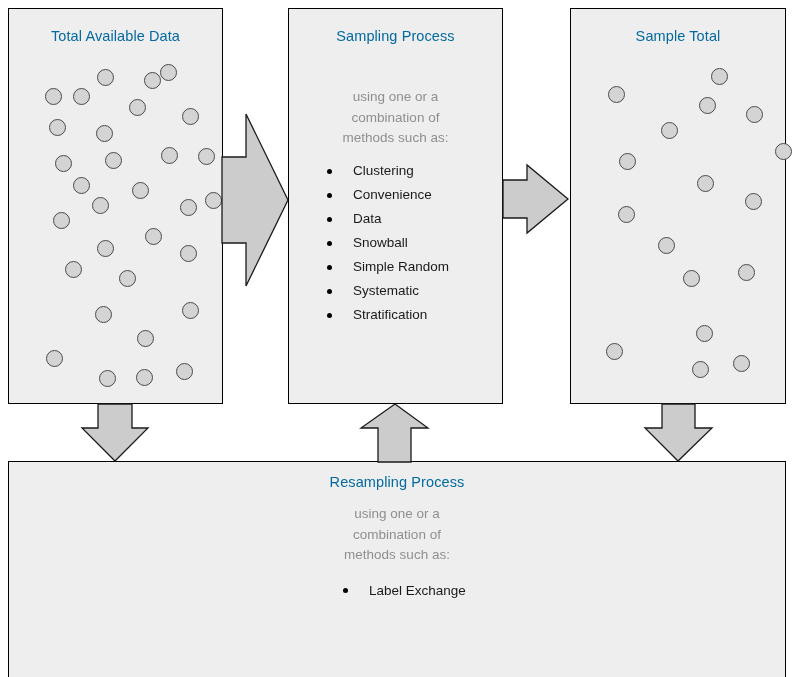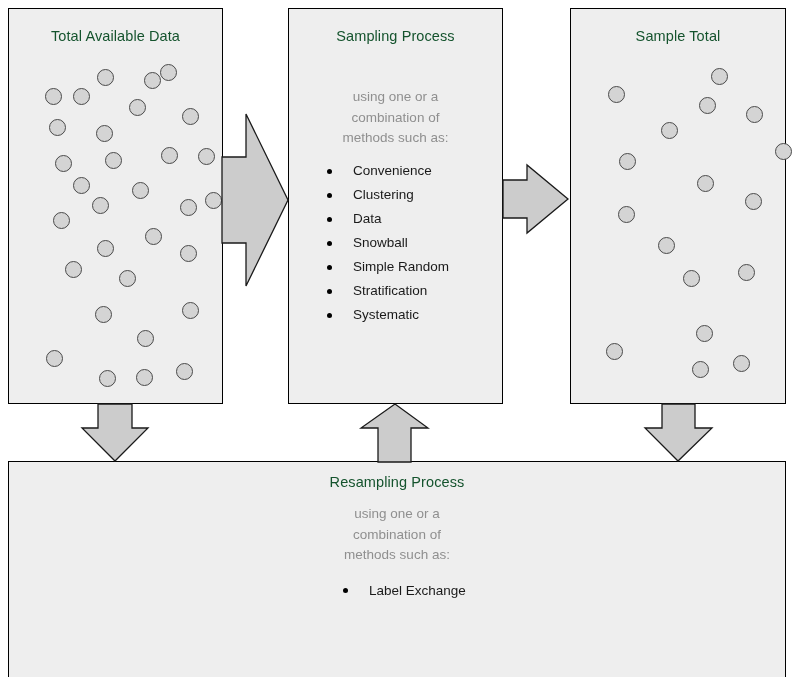--- a/index.html
+++ b/index.html
@@ -31,21 +31,21 @@
   #box-sampling  { left: 288px; top: 8px;   width: 215px; height: 396px; }
   #box-sample    { left: 570px; top: 8px;   width: 216px; height: 396px; }
   #box-resample  { left: 8px;   top: 461px; width: 778px; height: 252px; }
 
   .box-title {
     position: absolute;
     left: 0;
     right: 0;
     text-align: center;
     font-size: 14.5px;
-    color: #14532d;
+    color: #0369a1;
     letter-spacing: 0.1px;
   }
   #box-total .box-title,
   #box-sampling .box-title,
   #box-sample .box-title { top: 19px; }
   #box-resample .box-title { top: 12px; }
 
   .intro {
     position: absolute;
     left: 0;
@@ -158,27 +158,27 @@
   </div>
 
   <div class="box" id="box-sampling">
     <div class="box-title">Sampling Process</div>
     <div class="intro">
       <div>using one or a</div>
       <div>combination of</div>
       <div>methods such as:</div>
     </div>
     <ul class="method-list" id="sampling-methods">
+        <li>Clustering</li>
         <li>Convenience</li>
-        <li>Clustering</li>
         <li>Data</li>
         <li>Snowball</li>
         <li>Simple Random</li>
+        <li>Systematic</li>
         <li>Stratification</li>
-        <li>Systematic</li>
       </ul>
   </div>
 
   <div class="box" id="box-sample">
     <div class="box-title">Sample Total</div>
     <div id="sample-dots">
         <div class="dot" style="left: 140px; top: 59px;"></div>
         <div class="dot" style="left: 37px; top: 77px;"></div>
         <div class="dot" style="left: 128px; top: 88px;"></div>
         <div class="dot" style="left: 175px; top: 97px;"></div>

